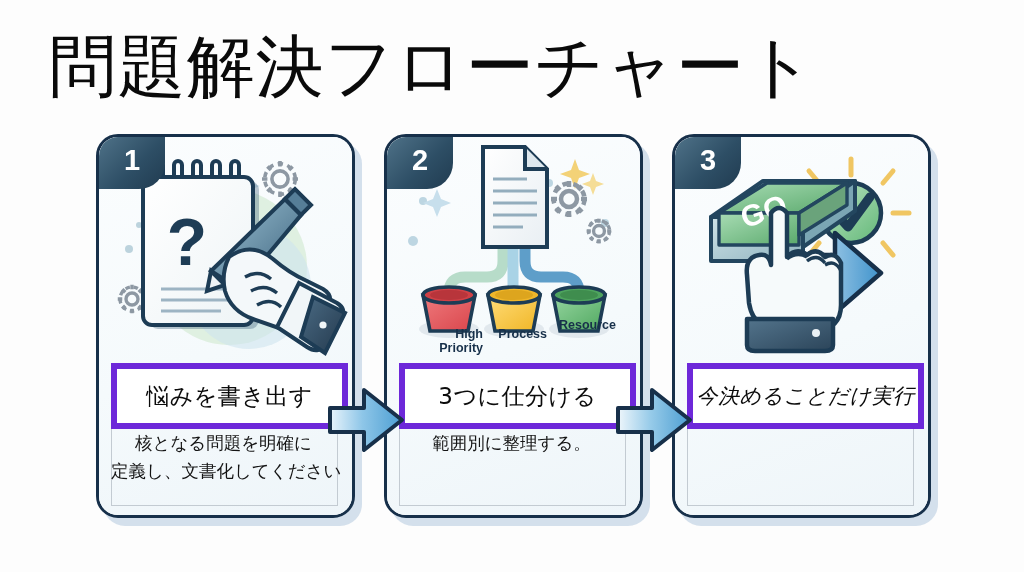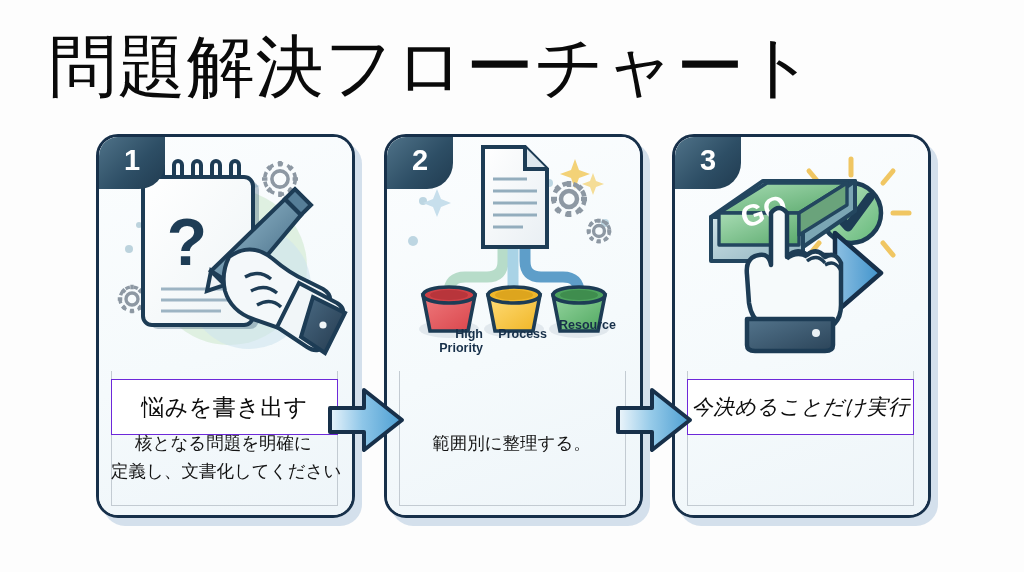--- a/index.html
+++ b/index.html
@@ -89,25 +89,25 @@
     width: 253px;
     height: 228px;
     z-index: 3;
   }
   .illus svg { display: block; }
 
   
   .head-box {
     position: absolute;
     left: 12px;
-    top: 242px;
+    top: 226px;
     width: 225px;
     height: 54px;
     background: #ffffff;
-    border: 1px solid #6d28d9;
+    border: 6px solid #6d28d9;
     z-index: 4;
     display: flex;
     align-items: center;
     justify-content: center;
   }
   .head-text {
     font-size: 23px;
     color: #0b0b0b;
     letter-spacing: 0.5px;
     white-space: nowrap;
@@ -367,20 +367,23 @@
       </div>
       <div class="bucket-label" style="left:94px; top:190px; width:66px;">
         <span>Process</span>
       </div>
       <div class="bucket-label" style="left:159px; top:181px; width:70px;">
         <span>Resource</span>
       </div>
 
       <div class="badge">2</div>
 
+      <div class="head-box">
+        <span class="head-text">3つに仕分ける</span>
+      </div>
 
       <div class="body-box">
         <span class="body-line">範囲別に整理する。</span>
       </div>
     </div>
 
     <div class="card card-3" id="card-3">
       <div class="card-bg"></div>
       <div class="lower-frame"></div>
 

